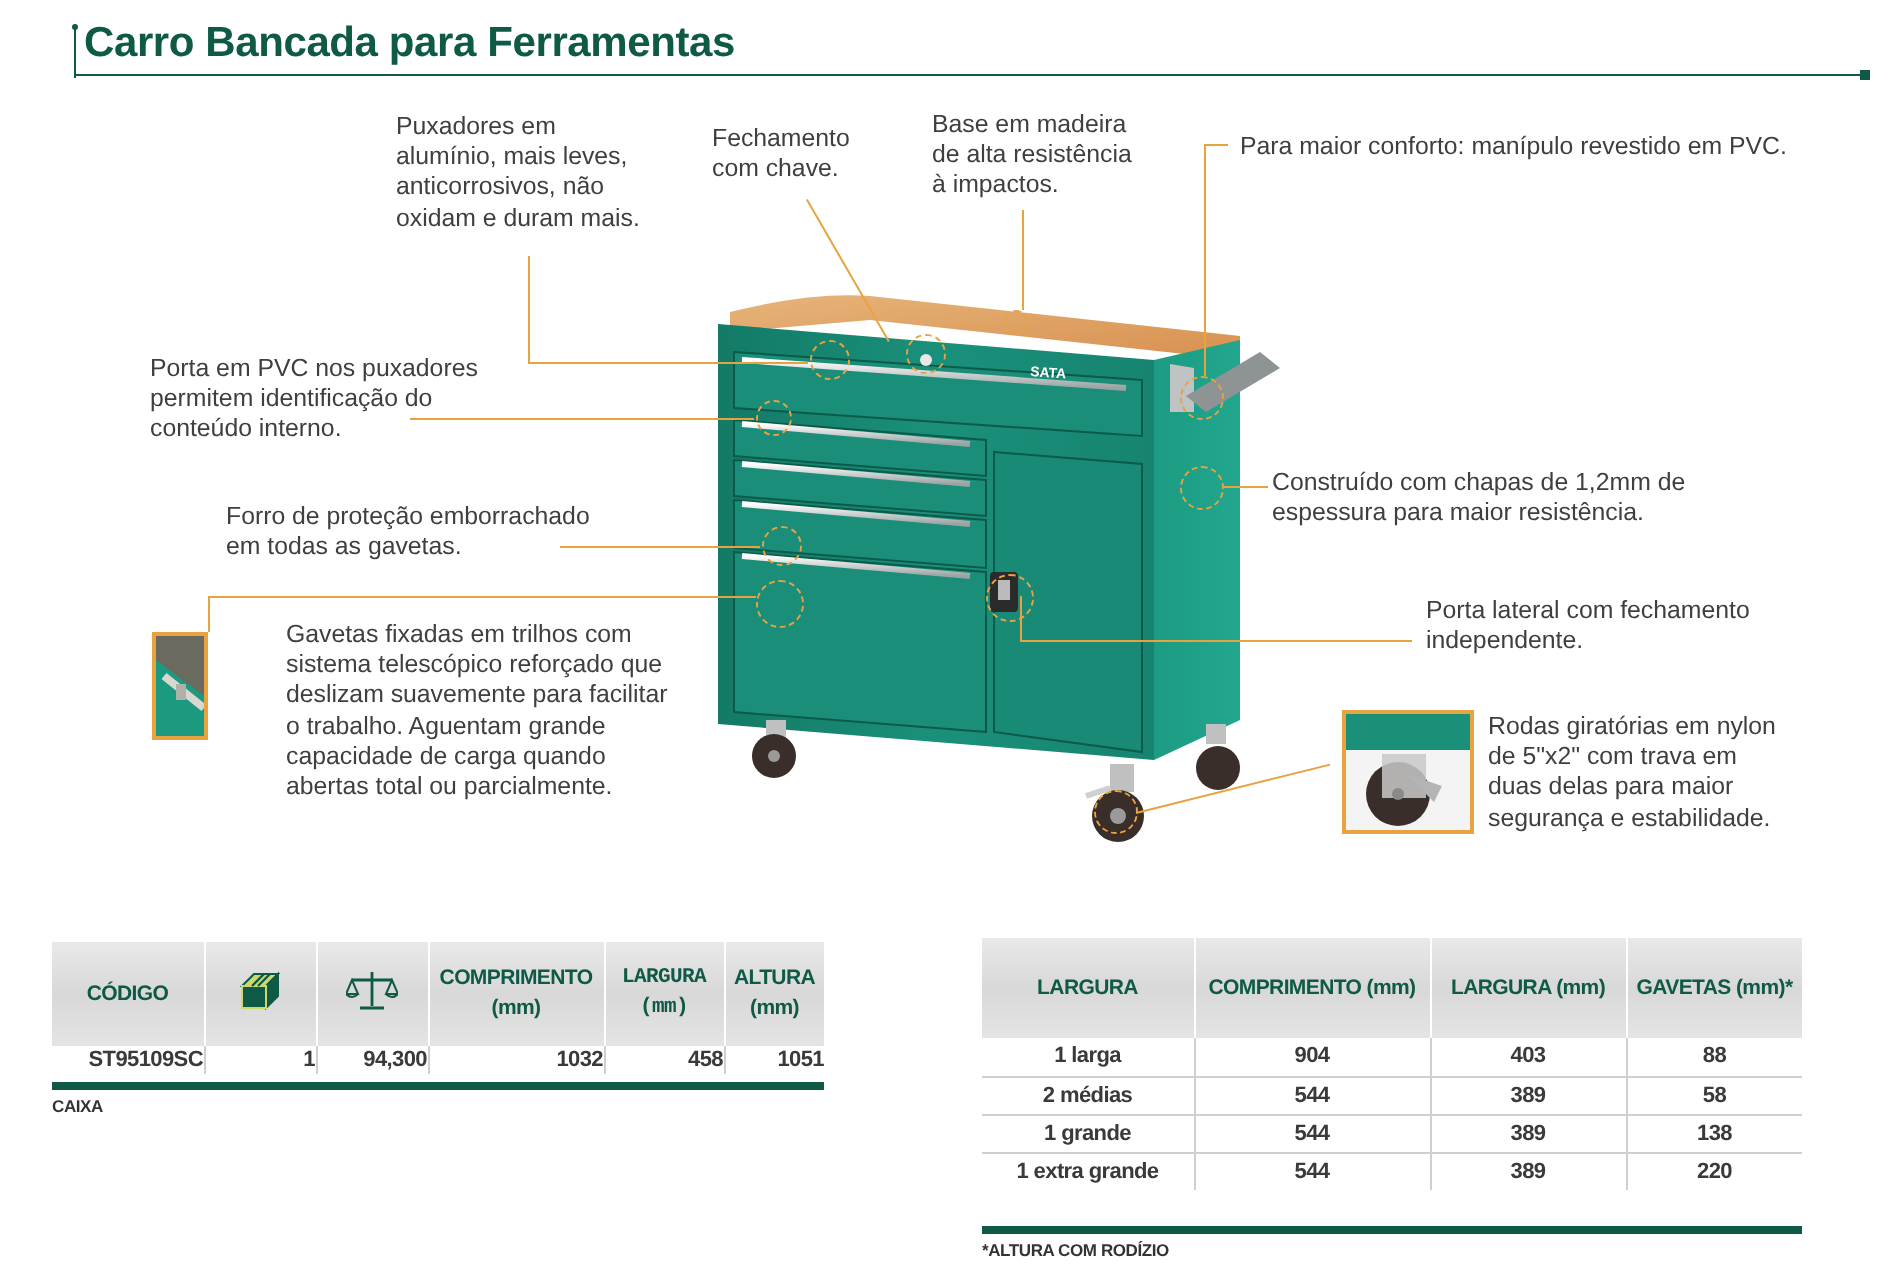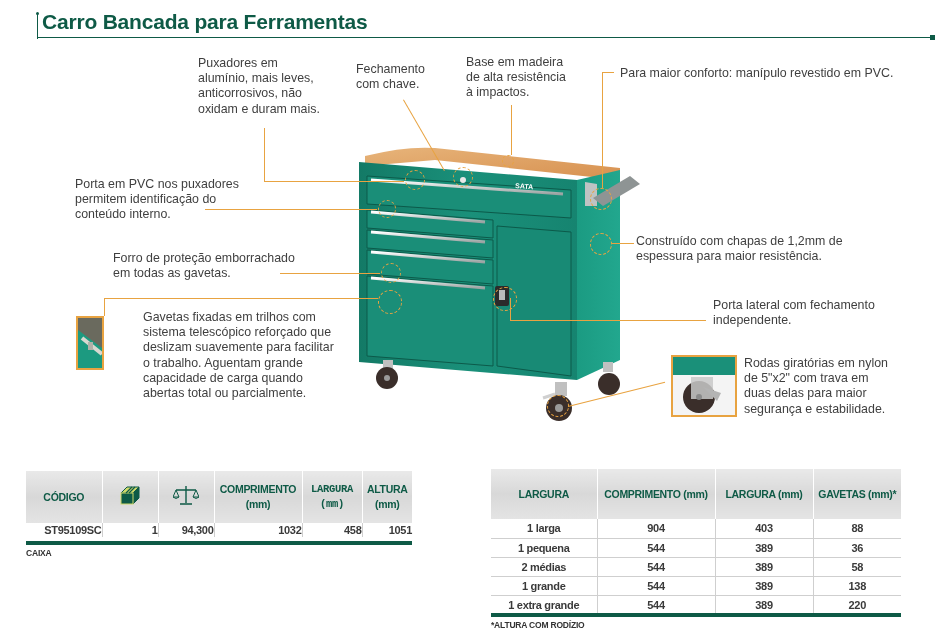--- a/index.html
+++ b/index.html
@@ -238,26 +238,20 @@
     </tr>
   </thead>
   <tbody>
     <tr class="row">
       <td>1 larga</td>
       <td>904</td>
       <td>403</td>
       <td>88</td>
     </tr>
     <tr class="row">
-      <td>1 pequena</td>
-      <td>544</td>
-      <td>389</td>
-      <td>36</td>
-    </tr>
-    <tr class="row">
       <td>2 médias</td>
       <td>544</td>
       <td>389</td>
       <td>58</td>
     </tr>
     <tr class="row">
       <td>1 grande</td>
       <td>544</td>
       <td>389</td>
       <td>138</td>

